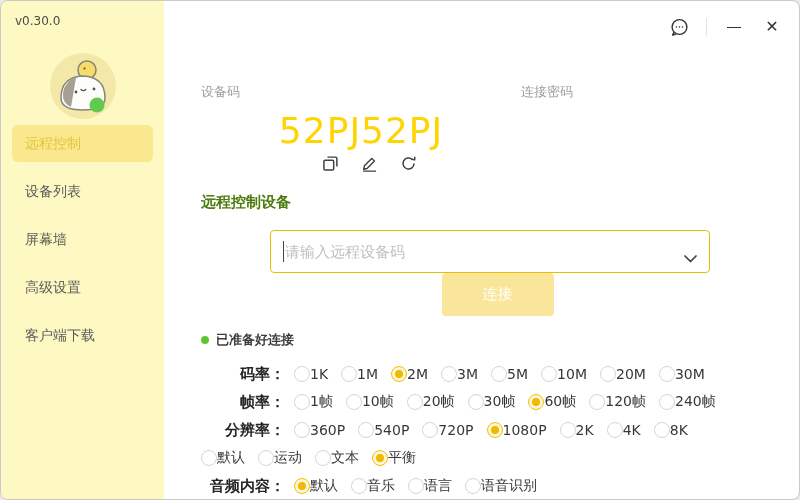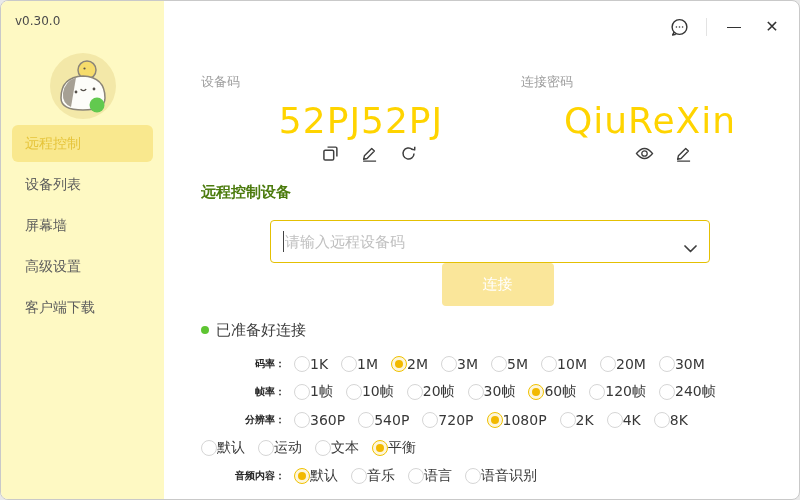--- a/index.html
+++ b/index.html
@@ -9,36 +9,36 @@
     width:800px; height:500px; background:#fff; position:relative;
     border:1px solid #c9c9c9; border-radius:8px; overflow:hidden;
   }
   
   .sidebar {
     position:absolute; left:0; top:0; bottom:0; width:163px;
     background:#fef9c3;
   }
   .version { position:absolute; left:14px; top:13px; font-size:12px; color:#4a4a4a; }
   .avatar-wrap { position:absolute; left:49px; top:52px; width:66px; height:66px; }
-  .nav { position:absolute; left:0; right:0; top:124px; display:flex; flex-direction:column; gap:4px; }
+  .nav { position:absolute; left:0; right:0; top:124px; display:flex; flex-direction:column; gap:11px; }
   .nav-item {
     margin:0 11px; height:37px; line-height:37px; padding-left:13px;
     font-size:14px; color:#5c5c5c; border-radius:6px; cursor:pointer;
   }
   .nav-item.active { background:#F9E88E; color:#E6C53C; }
   
   .win-controls { position:absolute; top:15px; right:16px; display:flex; align-items:center; gap:16px; }
   .wc-divider { width:1px; height:18px; background:#e3e3e3; }
   .wc-btn { display:flex; align-items:center; justify-content:center; width:22px; height:22px; cursor:pointer; color:#333; }
   .minimize-line { width:14px; border-top:1.7px solid #333; display:block; }
   .close-x { font-size:16px; line-height:1; color:#333; }
   
   .main { position:absolute; left:163px; top:0; right:0; bottom:0; padding:62px 20px 0 37px; }
   .h1 { font-size:23px; font-weight:600; color:#1a1a1a; line-height:32px; }
-  .device-row { display:flex; margin-top:10px; }
+  .device-row { display:flex; margin-top:20px; }
   .dev-col-left { width:320px; flex:0 0 320px; }
   .dev-col-right { flex:1; }
   .dim-label { font-size:13px; color:#9e9e9e; }
   .value-row { display:flex; align-items:center; margin-top:8px;flex-direction:column; }
   .big-value { font-size:36px; line-height:44px; color:#FFD400; letter-spacing:1px; white-space:nowrap; }
   .icon-group { display:flex; align-items:center; gap:19px; margin-left:16px; }
   .icon-btn { display:flex; align-items:center; justify-content:center; width:20px; height:20px; cursor:pointer; }
   .icon-btn svg { display:block; }
   .h2 { font-size:15px; font-weight:600; color:#4d7c0f; margin-top:14px; line-height:30px; }
   
@@ -53,26 +53,26 @@
   .caret { position:absolute; left:13px; top:11px; width:1px; height:21px; background:#444; }
   .input-chevron { position:absolute; right:13px; top:18px; }
   .connect-btn {
     width:112px; height:43px; margin-left:15px; border:none; border-radius:4px;
     background:#FAE69A; color:#ffffff; font-size:15px; cursor:pointer;
     font-family:"DejaVu Sans","Liberation Sans",sans-serif;
   }
   
   .status-row { display:flex; align-items:center; gap:7px; margin-top:15px; height:18px; }
   .status-dot { width:8px; height:8px; border-radius:50%; background:#5EC532; }
-  .status-text { font-size:15px; color:#3d3d3d; }
+  .status-text { font-size:13px; color:#3d3d3d;font-weight:bold; }
   
   .options { margin-top:11px; display:flex; flex-direction:column; }
   .opt-row { display:flex; align-items:center; height:28px; }
   .opt-label {
-    flex:0 0 93px; text-align:right; font-size:10px; font-weight:600;
+    flex:0 0 93px; text-align:right; font-size:15px; font-weight:600;
     color:#262626; padding-right:9px; white-space:nowrap;
   }
   .opt { display:flex; align-items:center; margin-right:13px; cursor:pointer; }
   .radio {
     width:16px; height:16px; border-radius:50%; background:#fff;
     border:1px solid #d6d6d6; position:relative; flex:0 0 16px;
   }
   .radio.checked { border-color:#F0C100; background:#FDF6DC; }
   .radio.checked::after {
     content:""; position:absolute; left:3px; top:3px; width:8px; height:8px;
@@ -160,37 +160,20 @@
                 <path d="M13.2 8 a5.2 5.2 0 1 1 -1.7 -3.85"></path>
                 <path d="M13.9 1.6 l-0.1 3 -2.9 -0.5" stroke-linejoin="round"></path>
               </svg>
             </span>
           </span>
         </div>
       </div>
 
       <div class="dev-col-right">
         <div class="dim-label">连接密码</div>
-        <div class="value-row">
-          <span class="big-value">QiuReXin</span>
-          <span class="icon-group" style="margin-left:28px;">
-            <span class="icon-btn">
-              <svg width="19" height="15" viewBox="0 0 19 15" fill="none" stroke="#3f3f3f" stroke-width="1.3">
-                <path d="M1.5 7.5 Q9.5 -2.5 17.5 7.5 Q9.5 17.5 1.5 7.5 Z"></path>
-                <circle cx="9.5" cy="7.5" r="2.7"></circle>
-              </svg>
-            </span>
-            <span class="icon-btn">
-              <svg width="17" height="17" viewBox="0 0 16 16" fill="none" stroke="#3f3f3f" stroke-width="1.3">
-                <path d="M3.2 10.2 L10.1 3.2 L12.6 5.7 L5.7 12.7 L2.5 13.4 Z" stroke-linejoin="round"></path>
-                <line x1="2" y1="15.2" x2="14.2" y2="15.2"></line>
-              </svg>
-            </span>
-          </span>
-        </div>
       </div>
     </div>
 
     <div class="h2">远程控制设备</div>
 
     <div class="connect-row">
       <div class="input-wrap">
         <input class="remote-input" type="text" placeholder="请输入远程设备码" style="">
         <span class="caret"></span>
         <span class="input-chevron">

